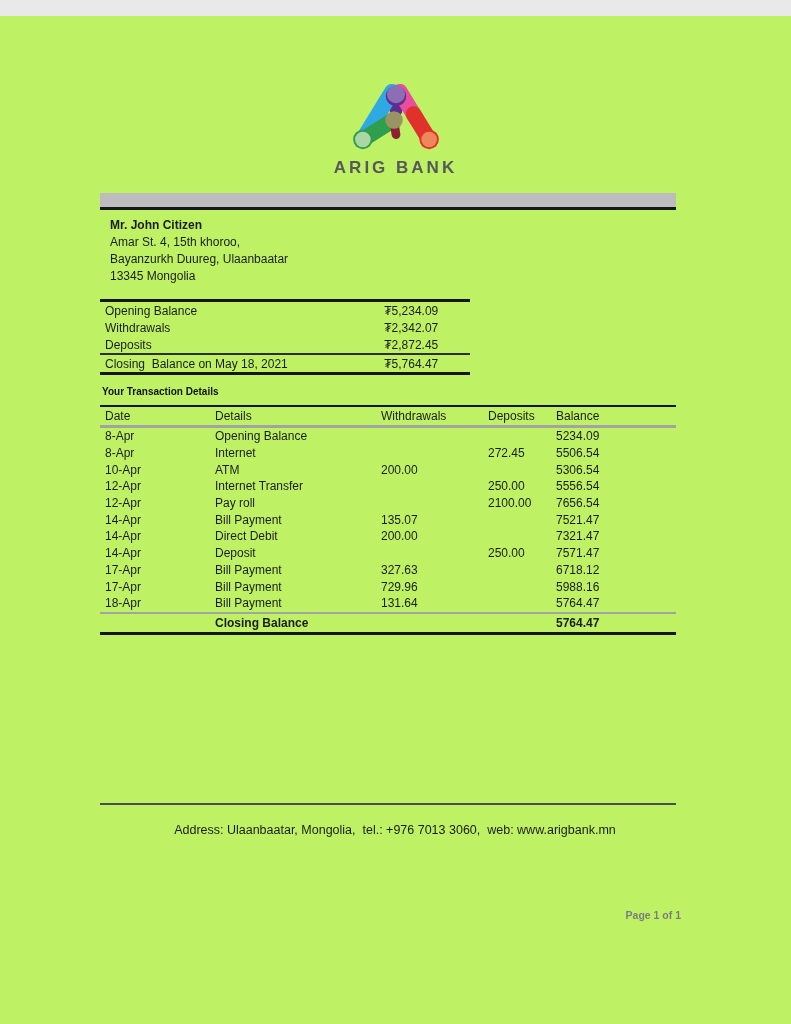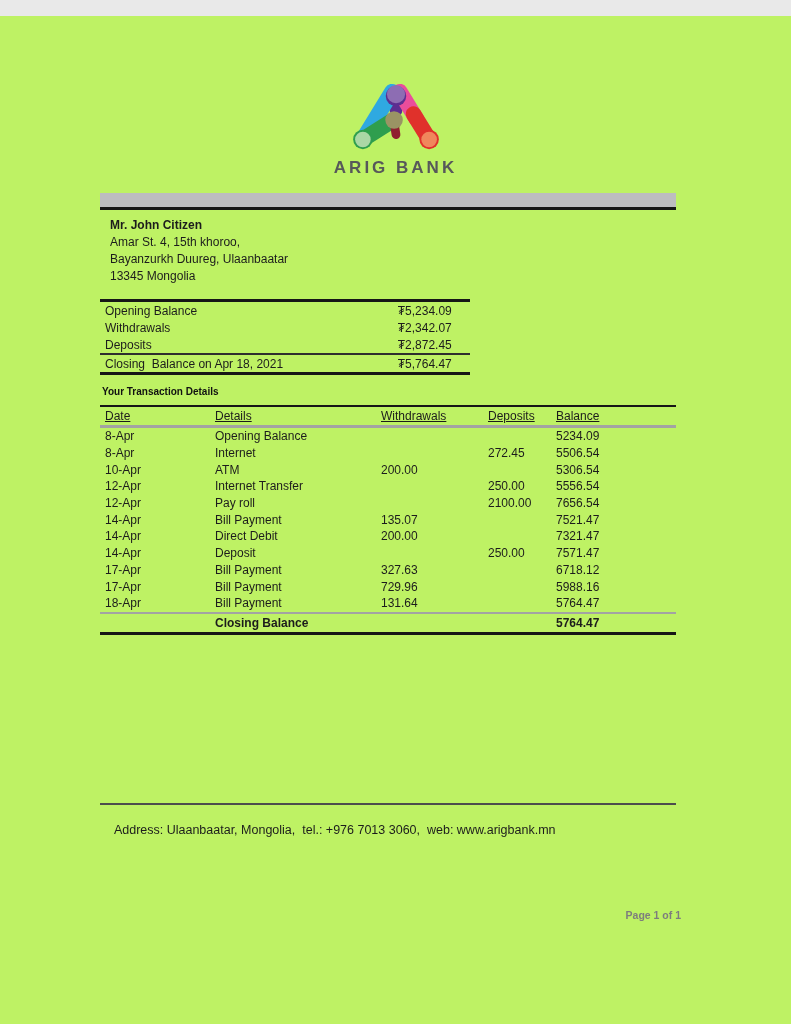--- a/index.html
+++ b/index.html
@@ -29,42 +29,42 @@
   
   .customer { position:absolute; top:201px; left:110px; font-size:12px; line-height:17px; }
   .customer-name { font-weight:bold; }
   
   .summary { position:absolute; top:283px; left:100px; width:370px; }
   .summary table {
     width:100%; border-collapse:collapse; font-size:12px;
     border-top:3px solid #161616; border-bottom:3px solid #161616;
   }
   .summary td { padding:1.5px 3px 1.5px 5px; line-height:14px; white-space:pre-wrap; }
-  .summary td.val { text-align:center; padding-right:3px; }
+  .summary td.val { text-align:left; padding-right:3px; }
   .summary tr.closing td { border-top:2px solid #2e2e2e; }
   
   .txn-title { position:absolute; top:370px; left:102px; font-size:10px; font-weight:bold; color:#111; }
   .txn { position:absolute; top:389px; left:100px; width:576px; }
   .txn table { width:100%; border-collapse:collapse; table-layout:fixed; font-size:12px; }
   .txn thead th {
     text-align:left; font-weight:normal; line-height:14px;
     padding:2px 0 2px 0;
-    border-top:2px solid #161616; border-bottom:3px solid #a3a3a3;text-decoration:underline;
+    border-top:2px solid #161616; border-bottom:3px solid #a3a3a3;
   }
   .txn th:first-child, .txn td:first-child { padding-left:5px; }
   .txn tbody td { line-height:14px; padding:1.35px 0; overflow:hidden; white-space:nowrap; }
   .txn tfoot td {
     font-weight:bold; line-height:14px; padding:2px 0 2.5px 0;
     border-top:2px solid #a3a3a3; border-bottom:3.5px solid #161616;
   }
   
   .footer {
     position:absolute; top:787px; left:100px; width:576px;
     border-top:2px solid #4d4d4d; padding-top:4px;
-    text-align:left; font-size:12.5px; color:#1c1c1c; white-space:pre-wrap;
+    text-align:center; font-size:12.5px; color:#1c1c1c; white-space:pre-wrap;
   }
   .page-num {
     position:absolute; top:893px; right:110px;
     font-size:10.5px; font-weight:bold; color:#7d7d7d;
   }
 </style>
 </head>
 <body>
 
 <div class="page">
@@ -112,21 +112,21 @@
             <td>Withdrawals</td>
             <td class="val">₮2,342.07</td>
           </tr>
           <tr>
             <td>Deposits</td>
             <td class="val">₮2,872.45</td>
           </tr>
         </tbody>
       <tbody>
         <tr class="closing">
-          <td>Closing  Balance on Apr 18, 2021</td>
+          <td>Closing  Balance on May 18, 2021</td>
           <td class="val">₮5,764.47</td>
         </tr>
       </tbody>
     </table>
   </section>
 
   <h2 class="txn-title">Your Transaction Details</h2>
 
   <section class="txn">
     <table>

